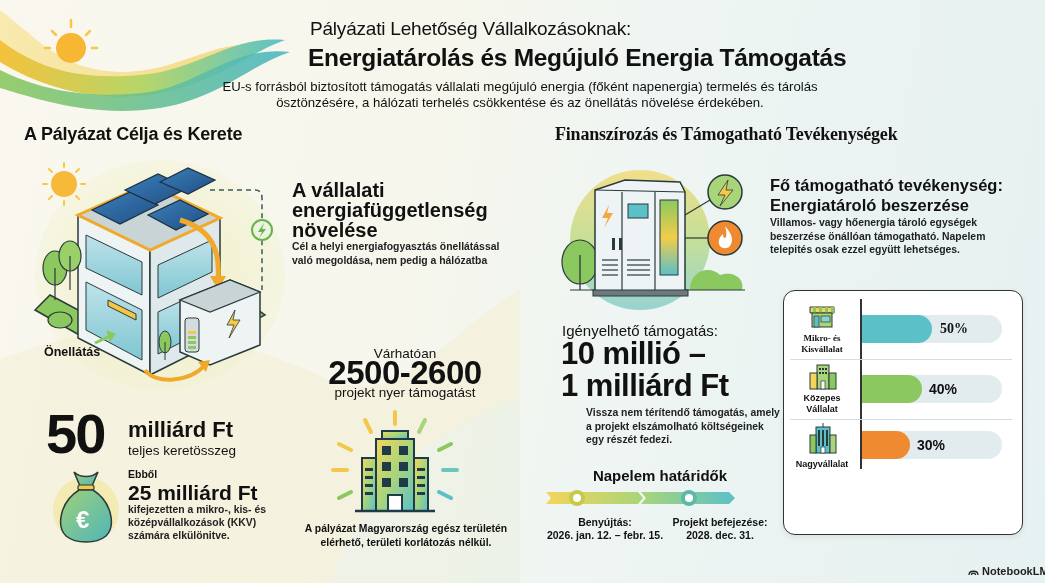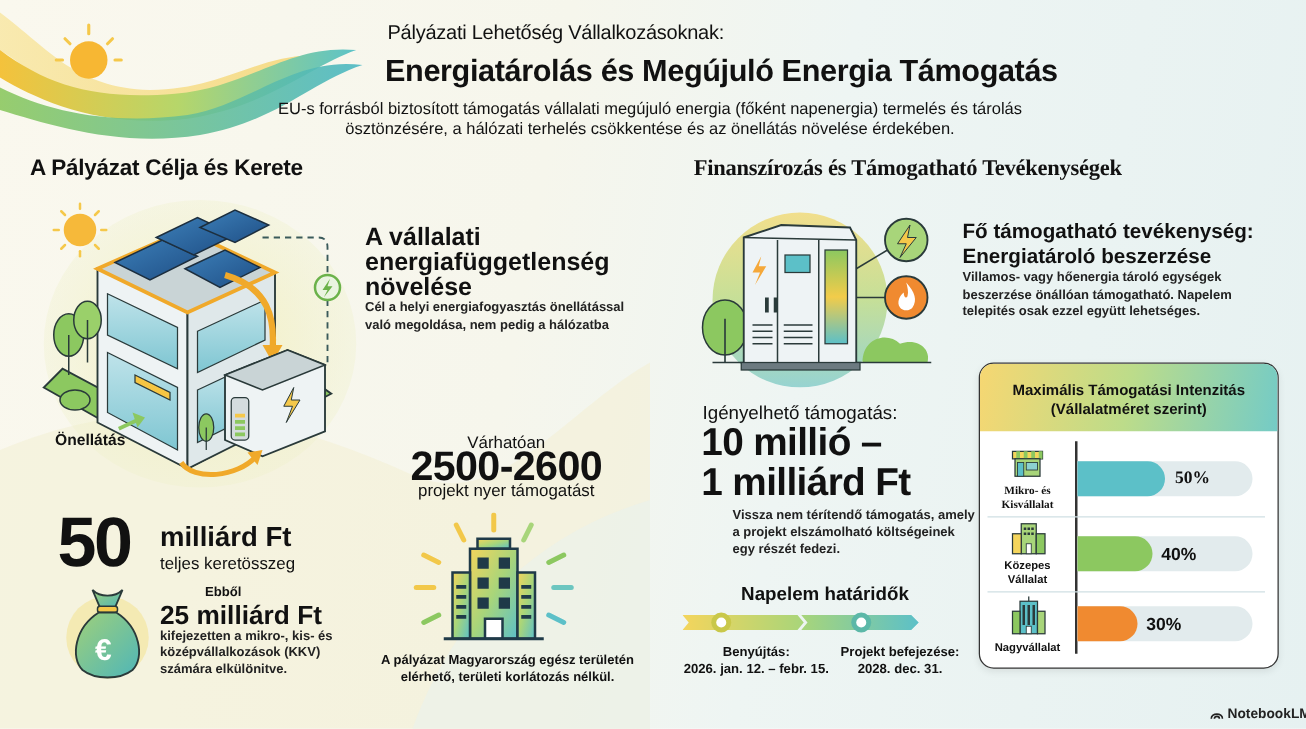--- a/index.html
+++ b/index.html
@@ -7,40 +7,40 @@
   body {
     font-family: "Liberation Sans", "DejaVu Sans", sans-serif;
     color: #111;
     background: linear-gradient(100deg, #faf8ee 0%, #f6f6ec 40%, #eef5f3 60%, #e6f1f1 100%);
     position: relative;
   }
   .bg-wave { position: absolute; left: 0; top: 0; width: 1045px; height: 583px; z-index: 0; }
   .layer { position: absolute; z-index: 1; }
 
   
-  .title-1 { left: 310px; top: 18px; width: 520px; font-size: 16px; font-weight: 400; text-align: left; letter-spacing: -0.2px; }
+  .title-1 { left: 310px; top: 18px; width: 520px; font-size: 19px; font-weight: 400; text-align: left; letter-spacing: -0.2px; }
   .title-2 { left: 308px; top: 44px; width: 560px; font-size: 24.5px; font-weight: 700; letter-spacing: -0.3px; }
   .subtitle { left: 180px; top: 79px; width: 680px; font-size: 13.2px; text-align: center; line-height: 16px; }
 
   .sec-title { font-size: 18px; font-weight: 700; letter-spacing: -0.2px; }
 
   
   .goal-title { left: 292px; top: 180px; width: 200px; font-size: 20px; font-weight: 700; line-height: 20px; }
   .goal-text { left: 292px; top: 240px; width: 215px; font-size: 10.4px; line-height: 13.5px; font-weight: 600; color: #222; }
   .onellatas { left: 44px; top: 345px; font-size: 12.5px; font-weight: 700; }
 
   .exp-pre { left: 300px; top: 346px; width: 210px; text-align: center; font-size: 13.5px; }
   .exp-num { left: 296px; top: 354px; width: 218px; text-align: center; font-size: 33px; font-weight: 800; letter-spacing: -0.5px; }
   .exp-post { left: 300px; top: 385px; width: 210px; text-align: center; font-size: 13.5px; }
 
   .big50 { left: 46px; top: 404px; font-size: 56px; font-weight: 800; letter-spacing: -2px; line-height: 60px; }
   .big50-unit { left: 128px; top: 417px; font-size: 22px; font-weight: 800; }
   .big50-sub { left: 128px; top: 443px; font-size: 13.5px; }
 
-  .ebbol { left: 128px; top: 468px; font-size: 10.5px; font-weight: 600; margin-left: 36px; }
+  .ebbol { left: 128px; top: 468px; font-size: 10.5px; font-weight: 600; }
   .m25 { left: 128px; top: 481px; font-size: 21px; font-weight: 800; }
   .m25-text { left: 128px; top: 503px; width: 160px; font-size: 10.4px; line-height: 13px; font-weight: 600; color: #222; }
 
   .hu-text { left: 290px; top: 522px; width: 232px; text-align: center; font-size: 10.4px; line-height: 13.5px; font-weight: 600; }
 
   
   .act-title { left: 770px; top: 175px; width: 270px; font-size: 16.5px; font-weight: 700; line-height: 20px; }
   .act-text { left: 770px; top: 216px; width: 230px; font-size: 10.4px; line-height: 13.5px; font-weight: 600; color: #222; }
 
   .req-label { left: 562px; top: 322px; font-size: 15px; }
@@ -389,24 +389,20 @@
 <div class="layer dl-item" style="left:530px; top:516px; width:150px;">
   <div>Benyújtás:</div>
   <div class="d">2026. jan. 12. – febr. 15.</div>
 </div>
 <div class="layer dl-item" style="left:660px; top:516px; width:120px;">
   <div>Projekt befejezése:</div>
   <div class="d">2028. dec. 31.</div>
 </div>
 
 <div class="layer card">
-  <div class="card-head">
-    <div>Maximális Támogatási Intenzitás</div>
-    <div>(Vállalatméret szerint)</div>
-  </div>
   <div class="card-body">
     <div class="card-divider"></div>
 
     <div class="row" style="top:8px;font-family:Liberation Serif, serif;">
       <svg style="position:absolute; left:24px; top:6px;" width="28" height="24" viewBox="0 0 28 24">
         <path d="M2 2 L26 2 L26 8 L2 8 Z" fill="#f4d55c" stroke="#2a3a3a"></path>
         <g fill="#8cc860">
             <rect x="5" y="2" width="3" height="6"></rect>
             <rect x="11" y="2" width="3" height="6"></rect>
             <rect x="17" y="2" width="3" height="6"></rect>

